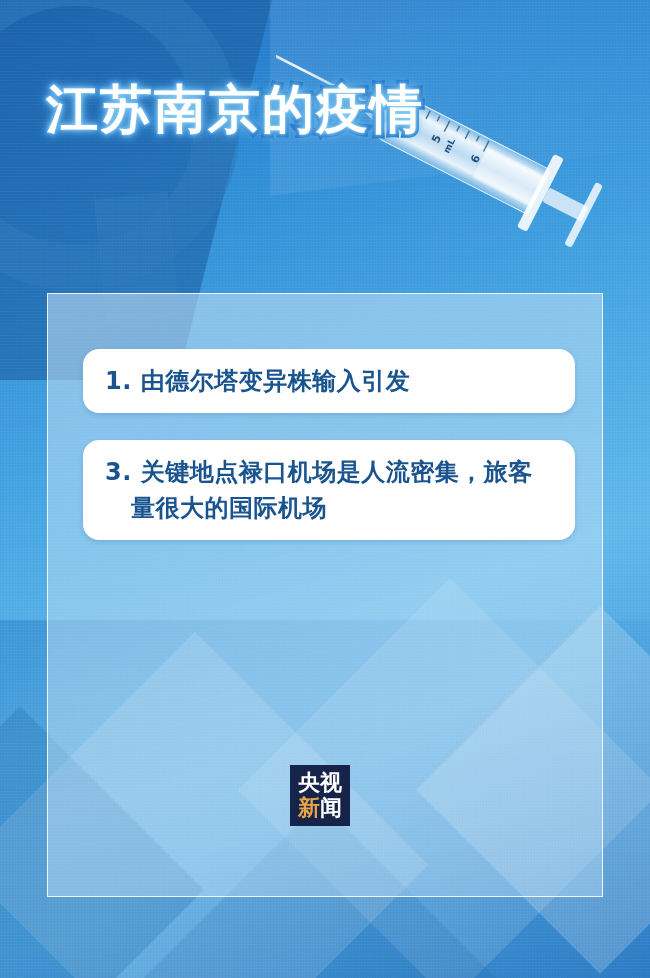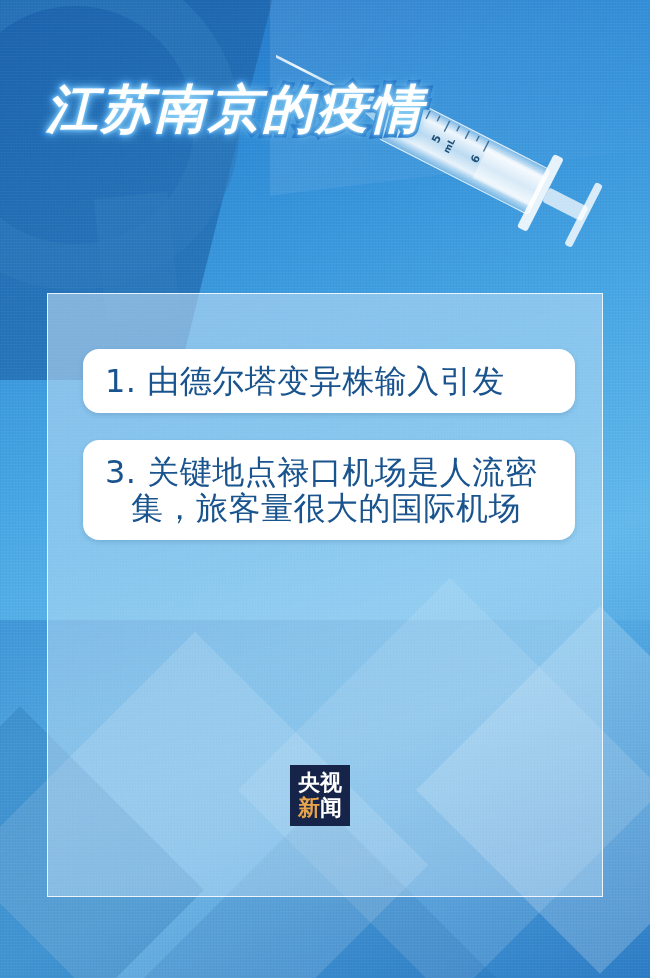--- a/index.html
+++ b/index.html
@@ -103,21 +103,20 @@
     line-height: 62px;
     letter-spacing: 2px;
     color: #ffffff;
     white-space: nowrap;
     -webkit-text-stroke: 7px #1f6fc4;
     paint-order: stroke fill;
     text-shadow:
        0 0 3px #8fd2f7,
        0 0 7px #8fd2f7,
        0 0 12px #6ec3f2;
-    font-style: italic;
   }
 
   
   #panel {
     position: absolute;
     left: 47px; top: 293px;
     width: 556px; height: 604px;
     border: 1px solid rgba(255,255,255,.85);
     background: linear-gradient(165deg,
         rgba(205,230,248,.55) 0%,
@@ -138,22 +137,22 @@
     border-radius: 16px;
     box-shadow: 0 2px 5px rgba(20,70,120,.18);
     padding: 14px 20px 14px 22px;
     margin-bottom: 27px;
   }
   .card:last-child { margin-bottom: 1px; }
 
   .card-text {
     color: #19548f;
     font-family: "DejaVu Sans", "Liberation Sans", sans-serif;
-    font-weight: normal;
-    font-size: 32px;
+    font-weight: bold;
+    font-size: 24px;
     line-height: 36px;
     letter-spacing: .5px;
     text-indent: -26px;
     padding-left: 26px;
   }
 
   
   #logo {
     position: absolute;
     left: 290px; top: 765px;

